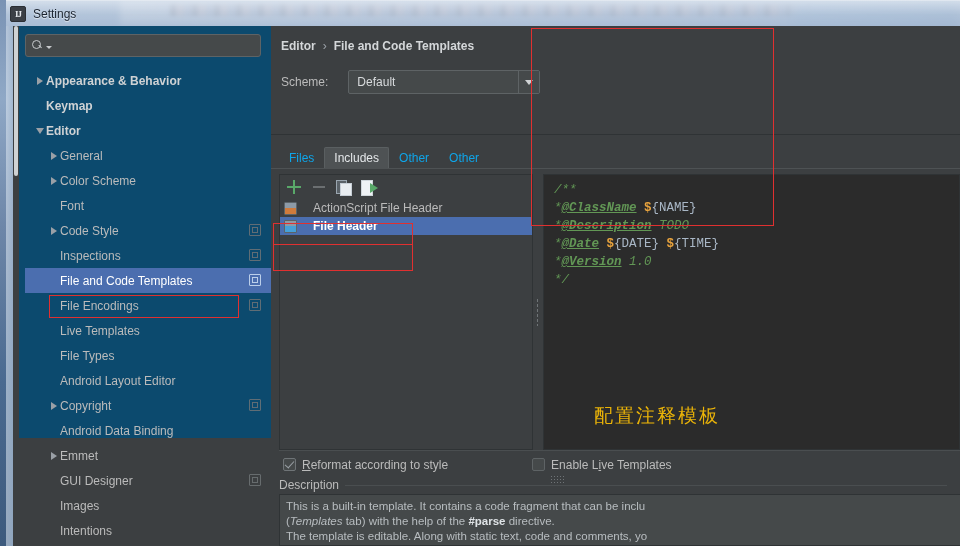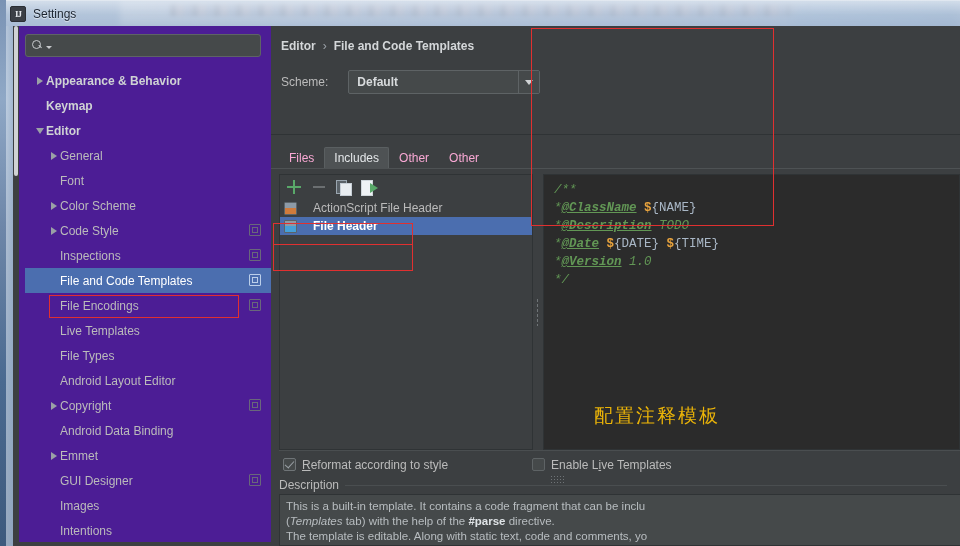--- a/index.html
+++ b/index.html
@@ -58,21 +58,21 @@
   }
 
   
   #dialog {
     position: absolute; left: 7px; top: 26px; width: 947px; height: 520px;
     background: #3c3f41; color: #bbbbbb; font-size: 12px;
     display: flex;
   }
 
   
-  #leftpane { width: 258px; height: 516px; position: relative; background: #4c1d95; }
+  #leftpane { width: 258px; height: 412px; position: relative; background: #0c4a6e; }
 
   #searchwrap { padding: 8px 10px 6px 12px; }
   #searchbox {
     height: 23px; background: #45494a; border: 1px solid #5e6365; border-radius: 3px;
     display: flex; align-items: center; padding: 0 6px; gap: 3px;
   }
   #searchbox .magnifier { width: 11px; height: 11px; position: relative; flex: 0 0 auto; }
   #searchbox .magnifier::before {
     content: ""; position: absolute; left: 0; top: 0; width: 7px; height: 7px;
     border: 1.4px solid #c7cacc; border-radius: 50%;
@@ -149,41 +149,41 @@
 
   #schemerow {
     position: absolute; left: 10px; top: 44px; display: flex; align-items: center; gap: 20px;
   }
   #schemerow .lab { font-size: 12px; color: #bbbbbb; }
   #scheme-combo {
     width: 192px; height: 24px; background: #45494a;
     border: 1px solid #5e6365; border-radius: 2px;
     display: flex; align-items: center; position: relative;
   }
-  #scheme-combo .val { padding-left: 8px; font-size: 12px; font-weight: bold; color: #d8dbdd; }
+  #scheme-combo .val { padding-left: 8px; font-size: 12px; font-weight: normal; color: #d8dbdd; }
   #scheme-combo .arrowbtn {
     position: absolute; right: 0; top: 0; width: 21px; height: 22px;
     background: #45494a; border-left: 1px solid #5e6365;
     display: flex; align-items: center; justify-content: center;
   }
   #scheme-combo .arrowbtn i {
     width: 0; height: 0; border-left: 4.5px solid transparent; border-right: 4.5px solid transparent;
     border-top: 5px solid #cfd2d4;
   }
 
   #hdrsep {
     position: absolute; left: 0; top: 108px; width: 100%; height: 1px; background: #2f3335;
   }
 
   
   #tabs {
     position: absolute; left: 8px; top: 121px; display: flex; align-items: flex-end;
   }
   #tabs .tab {
-    height: 21px; padding: 0 9px; font-size: 12px; color: #f9a8d4;
+    height: 21px; padding: 0 9px; font-size: 12px; color: #0ea5e9;
     display: flex; align-items: center;
     border: 1px solid transparent; border-bottom: 0;
   }
   #tabs .tab.active {
     background: #4e5254; color: #e3e6e8;
     border-color: #5a5f61; border-radius: 2px 2px 0 0;
   }
   #tabsline {
     position: absolute; left: 0; top: 142px; width: 100%; height: 1px; background: #4e5254;
   }
@@ -364,28 +364,28 @@
             </span>
             <span class="lbl bold">Editor</span>
           </div>
           <div class="trow indent1">
             <span class="arrow">
               <i></i>
             </span>
             <span class="lbl">General</span>
           </div>
           <div class="trow indent1">
+            <span class="arrow">
+              <i></i>
+            </span>
+            <span class="lbl">Color Scheme</span>
+          </div>
+          <div class="trow indent1">
             <span class="arrow"></span>
             <span class="lbl">Font</span>
-          </div>
-          <div class="trow indent1">
-            <span class="arrow">
-              <i></i>
-            </span>
-            <span class="lbl">Color Scheme</span>
           </div>
           <div class="trow indent1">
             <span class="arrow">
               <i></i>
             </span>
             <span class="lbl">Code Style</span>
             <span class="modicon"></span>
           </div>
           <div class="trow indent1">
             <span class="arrow"></span>

